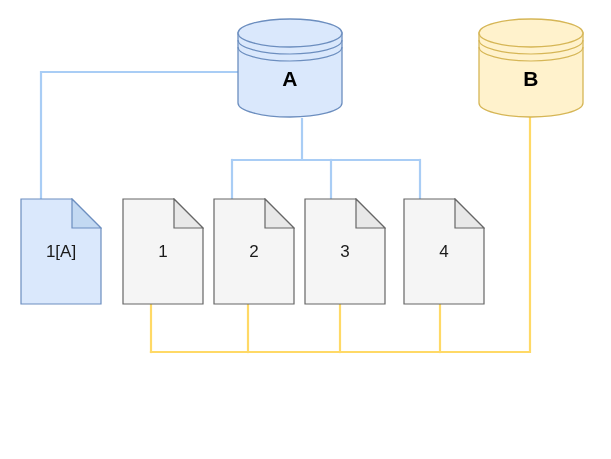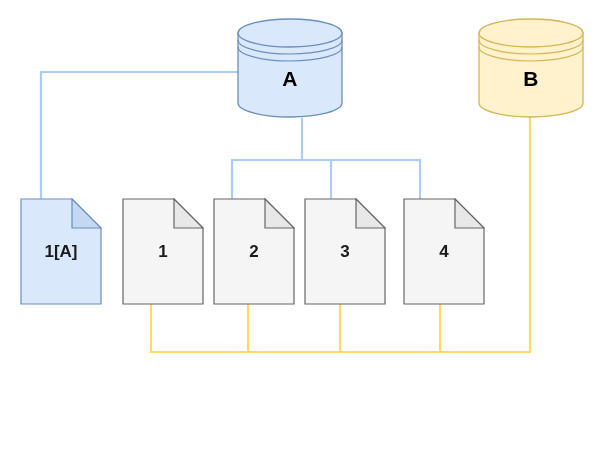--- a/index.html
+++ b/index.html
@@ -72,21 +72,21 @@
   .doc-label {
     position: absolute;
     left: 0;
     top: 0;
     width: 82px;
     height: 107px;
     display: flex;
     align-items: center;
     justify-content: center;
     font-size: 17px;
-    font-weight: bold;
+    font-weight: normal;
     color: #1a1a1a;
     letter-spacing: 0px;
   }
 </style>
 </head>
 <body>
 
 <div id="canvas">
 
   <svg id="edges" viewBox="0 0 611 459" xmlns="http://www.w3.org/2000/svg">

